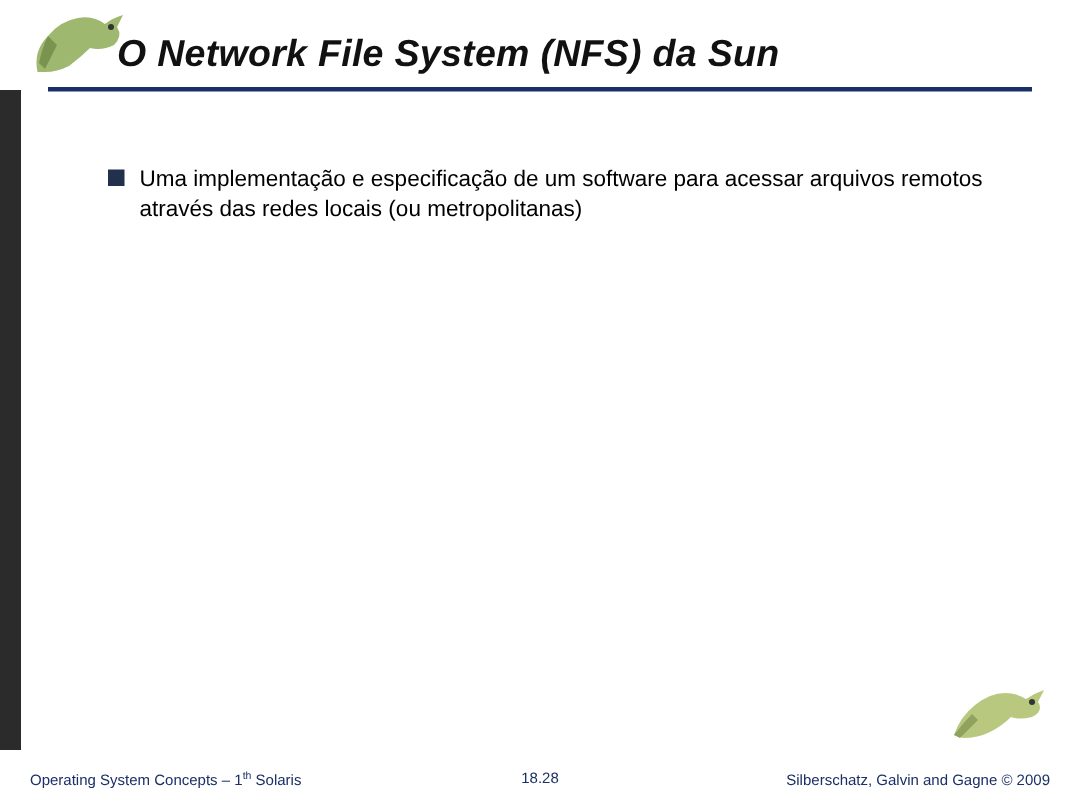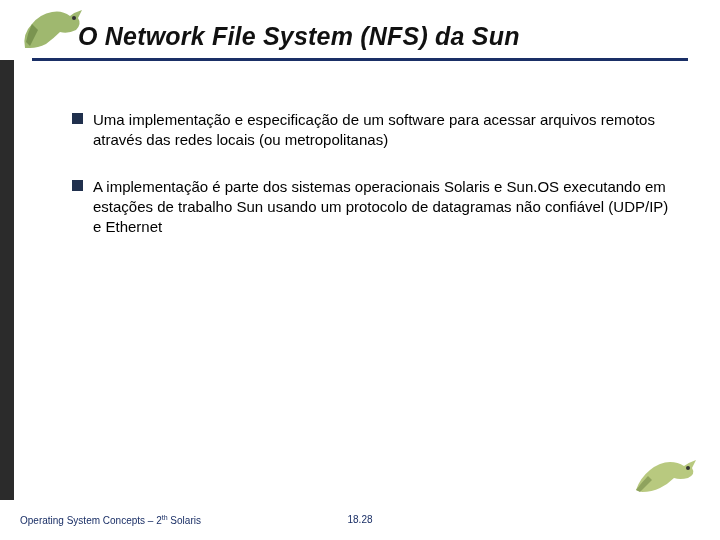--- a/index.html
+++ b/index.html
@@ -111,32 +111,29 @@
 </div>
 
 <h1 class="title">O Network File System (NFS) da Sun</h1>
 <div class="title-rule"></div>
 
 <div class="content">
   <div class="bullet-item">
     <div class="bullet-square"></div>
     <div class="bullet-text">Uma implementação e especificação de um software para acessar arquivos remotos através das redes locais (ou metropolitanas)</div>
   </div>
-  <div class="bullet-item">
-    <div class="bullet-square"></div>
-    <div class="bullet-text">A implementação é parte dos sistemas operacionais Solaris e Sun.OS executando em estações de trabalho Sun usando um protocolo de datagramas não confiável (UDP/IP) e Ethernet</div>
-  </div>
 </div>
 
 <div class="dino-bottom">
   <svg viewBox="0 0 70 48">
     <path d="M4 42 Q8 30 18 22 Q28 14 38 14 Q46 14 52 18 Q58 14 64 12 L60 20 Q64 26 56 30 Q48 32 42 30 Q36 36 28 40 Q20 44 10 44 Z" fill="#b8c97f"></path>
     <path d="M4 42 Q10 34 16 28 L20 32 Q14 38 8 44 Z" fill="#8fa35e"></path>
     <ellipse cx="56" cy="20" rx="2" ry="2" fill="#333"></ellipse>
   </svg>
 </div>
 
 <div class="footer">
   <div class="footer-left">
-    <span>Operating System Concepts – 2</span><sup>th</sup><span> Solaris</span>
+    <span>Operating System Concepts – 1</span><sup>th</sup><span> Solaris</span>
   </div>
   <div class="footer-center">18.28</div>
+  <div class="footer-right">Silberschatz, Galvin and Gagne © 2009</div>
 </div>
 
 </body></html>

